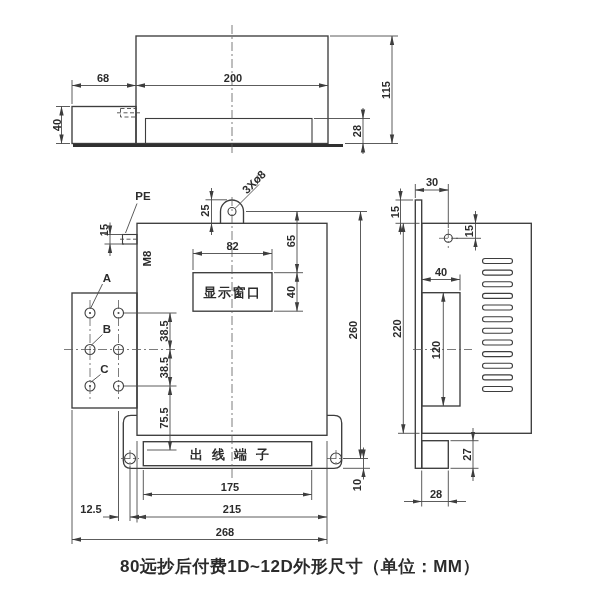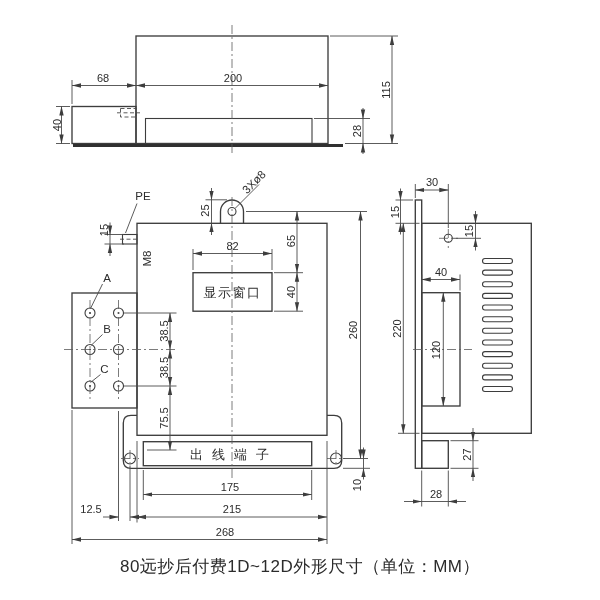--- a/index.html
+++ b/index.html
@@ -1,17 +1,17 @@
 <!DOCTYPE html>
 <html><head>
 <meta charset="utf-8">
 <style>
   html,body{margin:0;padding:0;background:#fff;}
   .stage{position:relative;width:600px;height:600px;background:#ffffff;overflow:hidden;
-         font-family:"Liberation Sans",sans-serif;}
+         font-family:"Liberation Sans",sans-serif;font-weight:bold;}
   svg{position:absolute;left:0;top:0;}
   .ol{fill:none;stroke:#3d3d3d;stroke-width:1.35;}
   .ol2{fill:none;stroke:#3d3d3d;stroke-width:1.1;}
   .dl{fill:none;stroke:#4a4a4a;stroke-width:0.9;}
   .cl{fill:none;stroke:#5a5a5a;stroke-width:0.8;stroke-dasharray:9 3 2 3;}
   .hd{fill:none;stroke:#4a4a4a;stroke-width:0.9;stroke-dasharray:4 2.5;}
   .thick{fill:none;stroke:#303030;stroke-width:3;}
   text{fill:#2c2c2c;}
   .dim{font-size:11px;text-anchor:middle;}
   .lab{font-size:11.5px;text-anchor:middle;}

